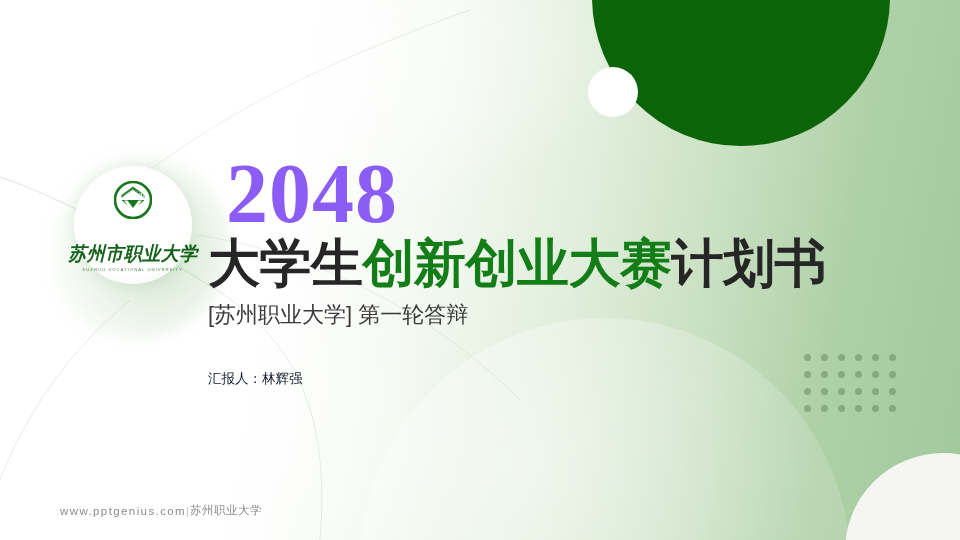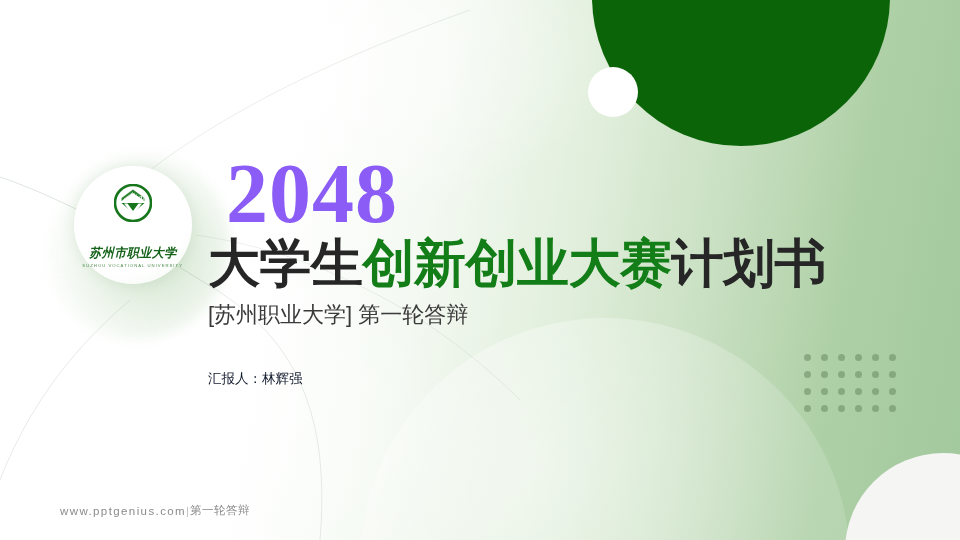--- a/index.html
+++ b/index.html
@@ -132,21 +132,21 @@
   }
   .logo-mark {
     position: relative;
     width: 38px;
     height: 38px;
     margin-top: 2px;
   }
   .logo-cn {
     margin-top: 23px;
     font-family: "Liberation Serif", "DejaVu Serif", serif;
-    font-size: 12px;
+    font-size: 18px;
     font-weight: 700;
     letter-spacing: 0.5px;
     color: #15631a;
     font-style: italic;
     white-space: nowrap;
     transform: scaleY(1.05);
   }
   .logo-en {
     margin-top: 2px;
     font-size: 3.6px;
@@ -299,16 +299,16 @@
 
   <div class="subline">[苏州职业大学] 第一轮答辩</div>
 
   <div class="meta">
     <div>汇报人：林辉强</div>
   </div>
 
   <div class="footer">
     <span class="site">www.pptgenius.com</span>
     <span class="sep">|</span>
-    <span class="org">第一轮答辩</span>
+    <span class="org">苏州职业大学</span>
   </div>
 
 </div>
 
 </body></html>

